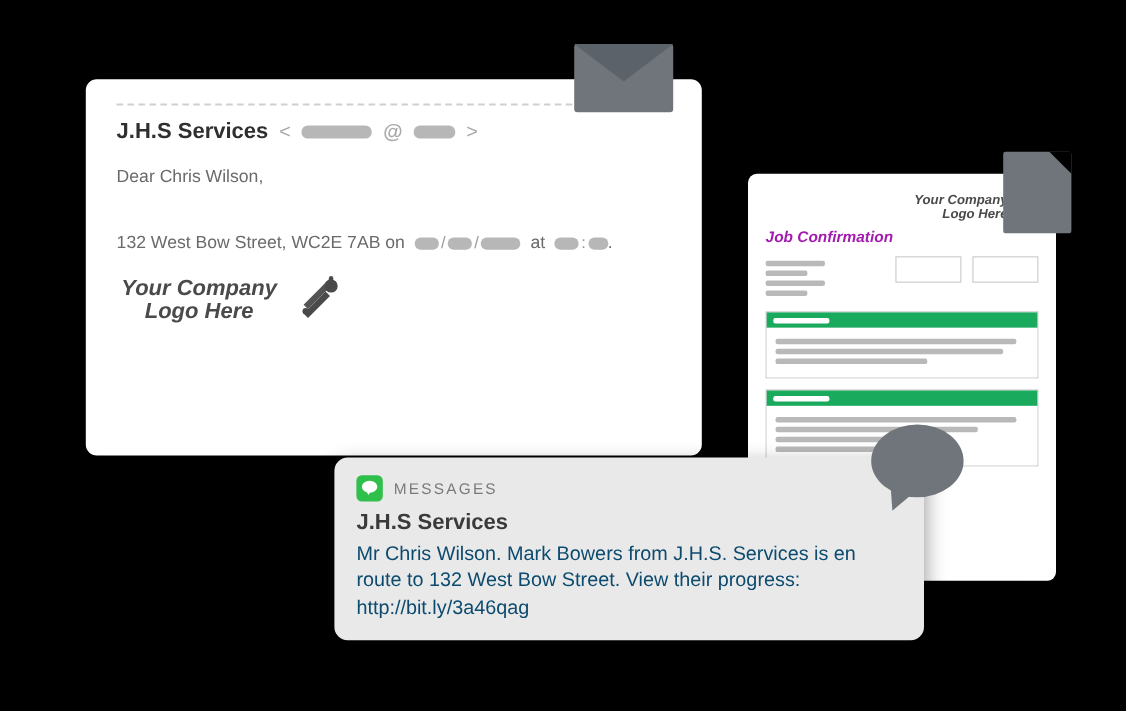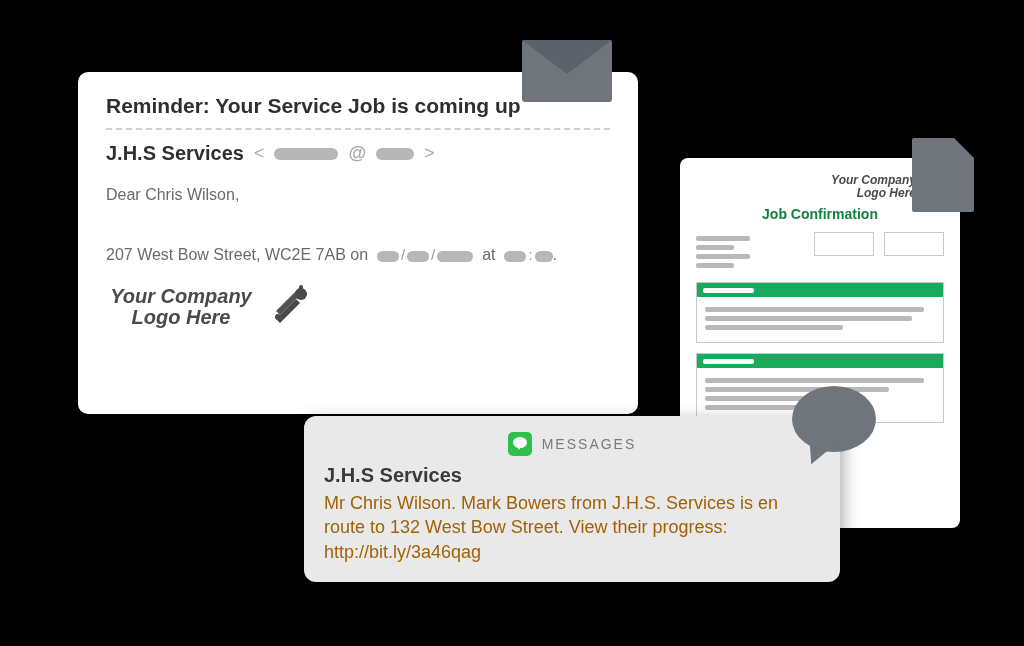--- a/index.html
+++ b/index.html
@@ -116,25 +116,25 @@
   }
   .doc-logo-text {
     font-style:italic;
     font-weight:bold;
     font-size:12px;
     color:#4a4a4a;
     text-align:right;
     line-height:1.05;
   }
   .doc-title {
-    text-align:center;
     font-size:14px;
     font-weight:bold;
-    color:#15803d;
+    color:#a21caf;
     margin: 4px 0 10px 0;
+    font-style: italic;
   }
   .doc-top {
     display:flex;
     gap:10px;
     margin-bottom:10px;
   }
   .doc-top-left { flex:1; }
   .doc-box {
     border:1px solid #c9c9c9;
     height:24px;
@@ -186,21 +186,20 @@
     background:#e9e9e9;
     border-radius:12px;
     padding:16px 20px 18px 20px;
     box-shadow: 0 8px 20px rgba(0,0,0,0.45);
   }
   .sms-header {
     display:flex;
     align-items:center;
     gap:10px;
     margin-bottom:8px;
-    justify-content:center;
   }
   .sms-app-icon {
     width:24px; height:24px;
     background:#2fbf4b;
     border-radius:5px;
     position:relative;
   }
   .sms-app-icon::after{
     content:"";
     position:absolute;
@@ -224,21 +223,21 @@
     color:#7a7a7a;
   }
   .sms-sender {
     font-size:20px;
     font-weight:bold;
     color:#3a3a3a;
     margin-bottom:4px;
   }
   .sms-body {
     font-size:18px;
-    color:#a16207;
+    color:#0c4a6e;
     line-height:1.35;
   }
 
   
   .chat-icon {
     position:absolute;
     left: 792px;
     top: 386px;
     width:84px;
     height:66px;
@@ -254,35 +253,34 @@
     border-right:22px solid transparent;
     border-top:28px solid #6f757b;
     transform:rotate(12deg);
   }
 
 </style>
 </head>
 <body>
 
 <div class="email-card">
-  <div class="email-subject">Reminder: Your Service Job is coming up</div>
   <hr class="email-divider">
   <div class="email-sender-row">
     <span class="email-sender-name">J.H.S Services</span>
     <span class="bracket">&lt;</span>
     <span class="pill md"></span>
     <span class="at-symbol">@</span>
     <span class="pill sm"></span>
     <span class="bracket">&gt;</span>
   </div>
   <div class="email-body">
     <p>Dear Chris Wilson,</p>
     <p>
       <br>
-      <span>207 West Bow Street, WC2E 7AB on</span>
+      <span>132 West Bow Street, WC2E 7AB on</span>
       &nbsp;<span class="inline-pill" style="width:22px"></span><span class="slash">/</span><span class="inline-pill" style="width:22px"></span><span class="slash">/</span><span class="inline-pill" style="width:36px"></span>
       &nbsp;<span>at</span>&nbsp;
       <span class="inline-pill" style="width:22px"></span><span class="slash">:</span><span class="inline-pill" style="width:18px"></span>.
     </p>
   </div>
   <div class="logo-block">
     <div class="logo-text">
       <span>Your Company</span><br>
       <span>Logo Here</span>
     </div>

